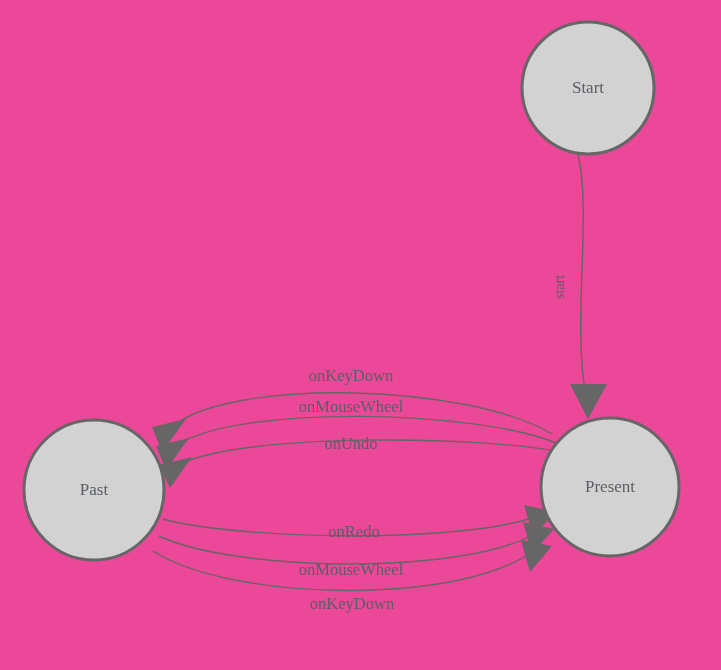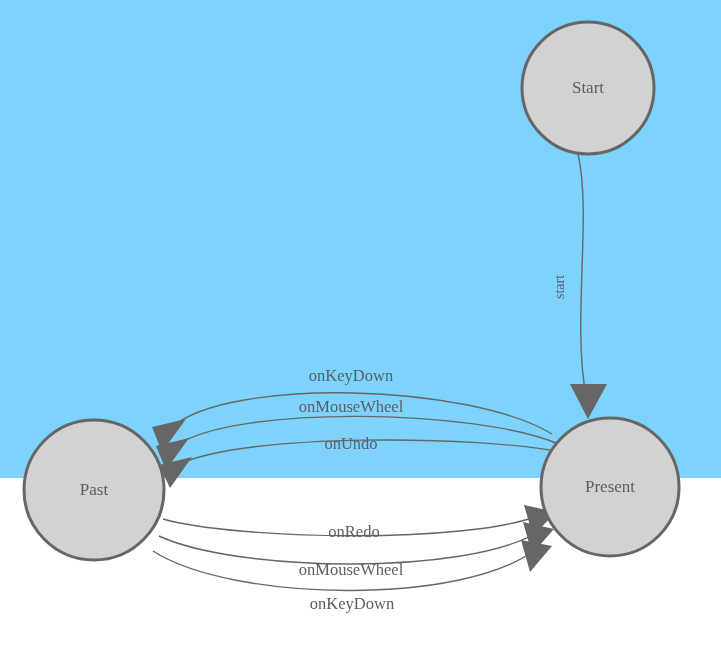--- a/index.html
+++ b/index.html
@@ -9,22 +9,22 @@
   }
   body {
     width: 721px;
     height: 670px;
     overflow: hidden;
     font-family: "Liberation Serif", serif;
   }
   #diagram-root {
     position: relative;
     width: 721px;
-    height: 478px;
-    background: #7dd3fc;
+    height: 670px;
+    background: #ec4899;
     text-align: center;
   }
   svg#graph {
     display: block;
     width: 721px;
     height: 670px;
   }
   .node-circle {
     fill: #d2d2d2;
     stroke: #666666;

